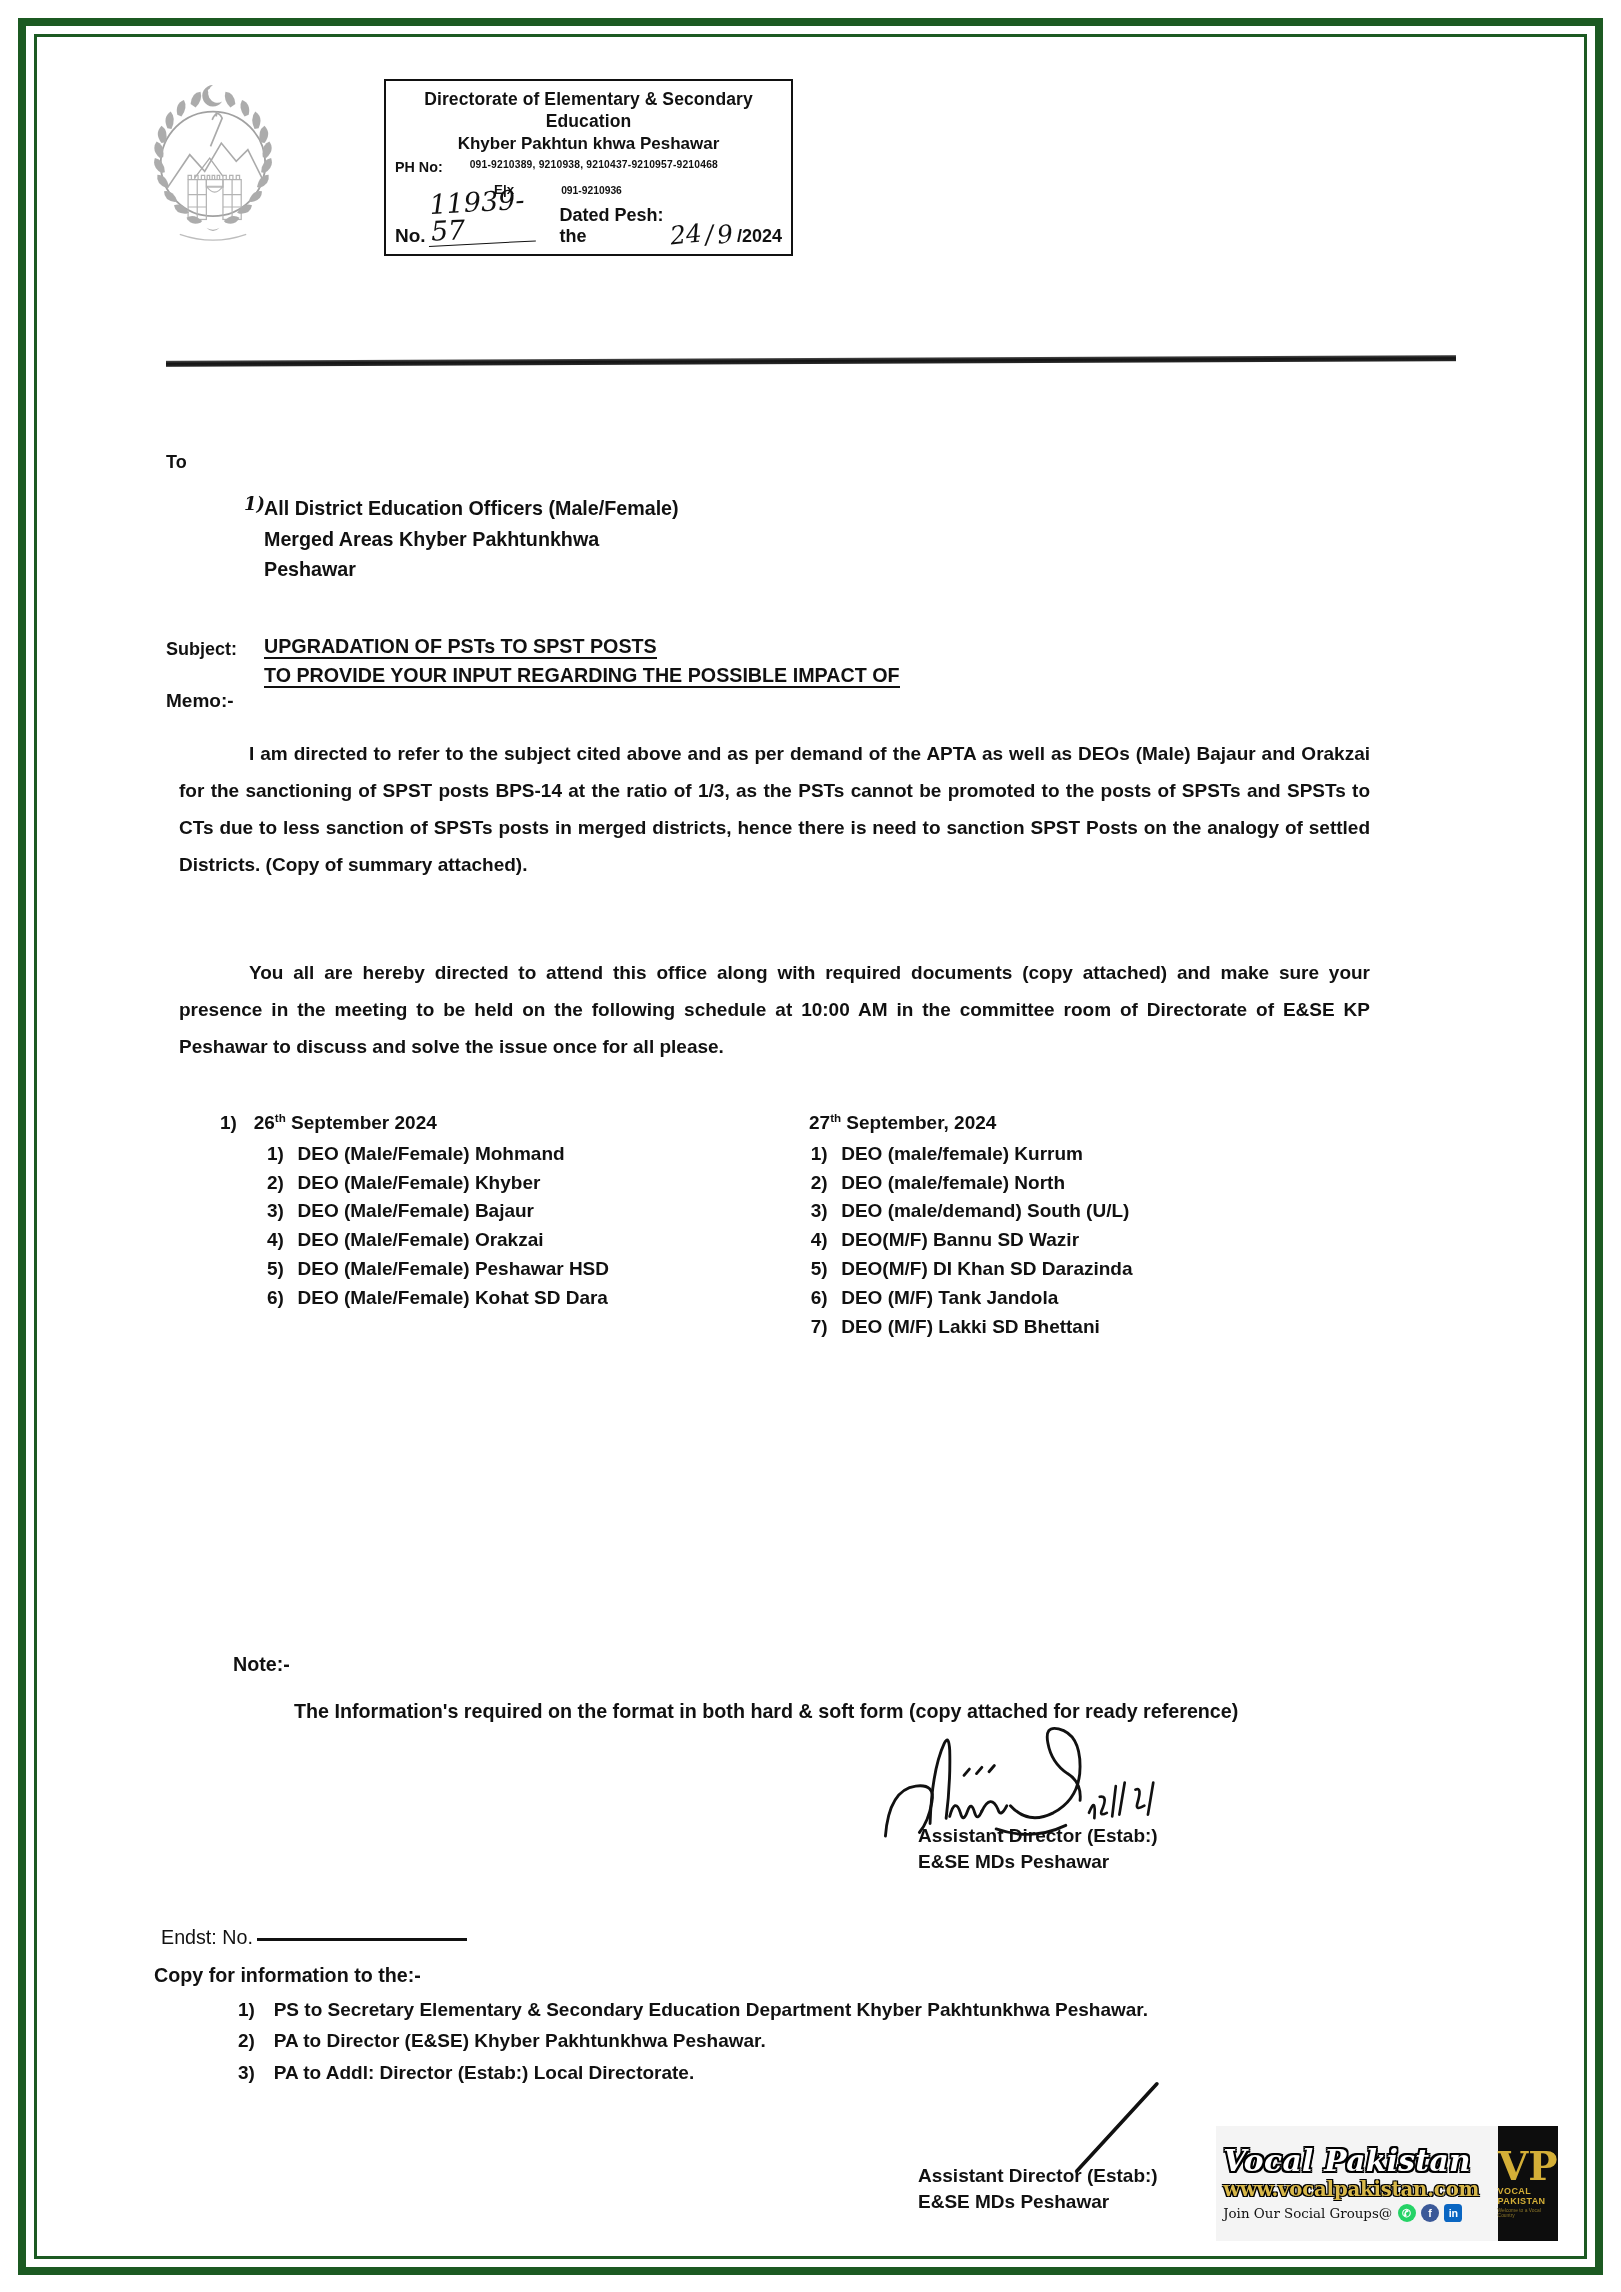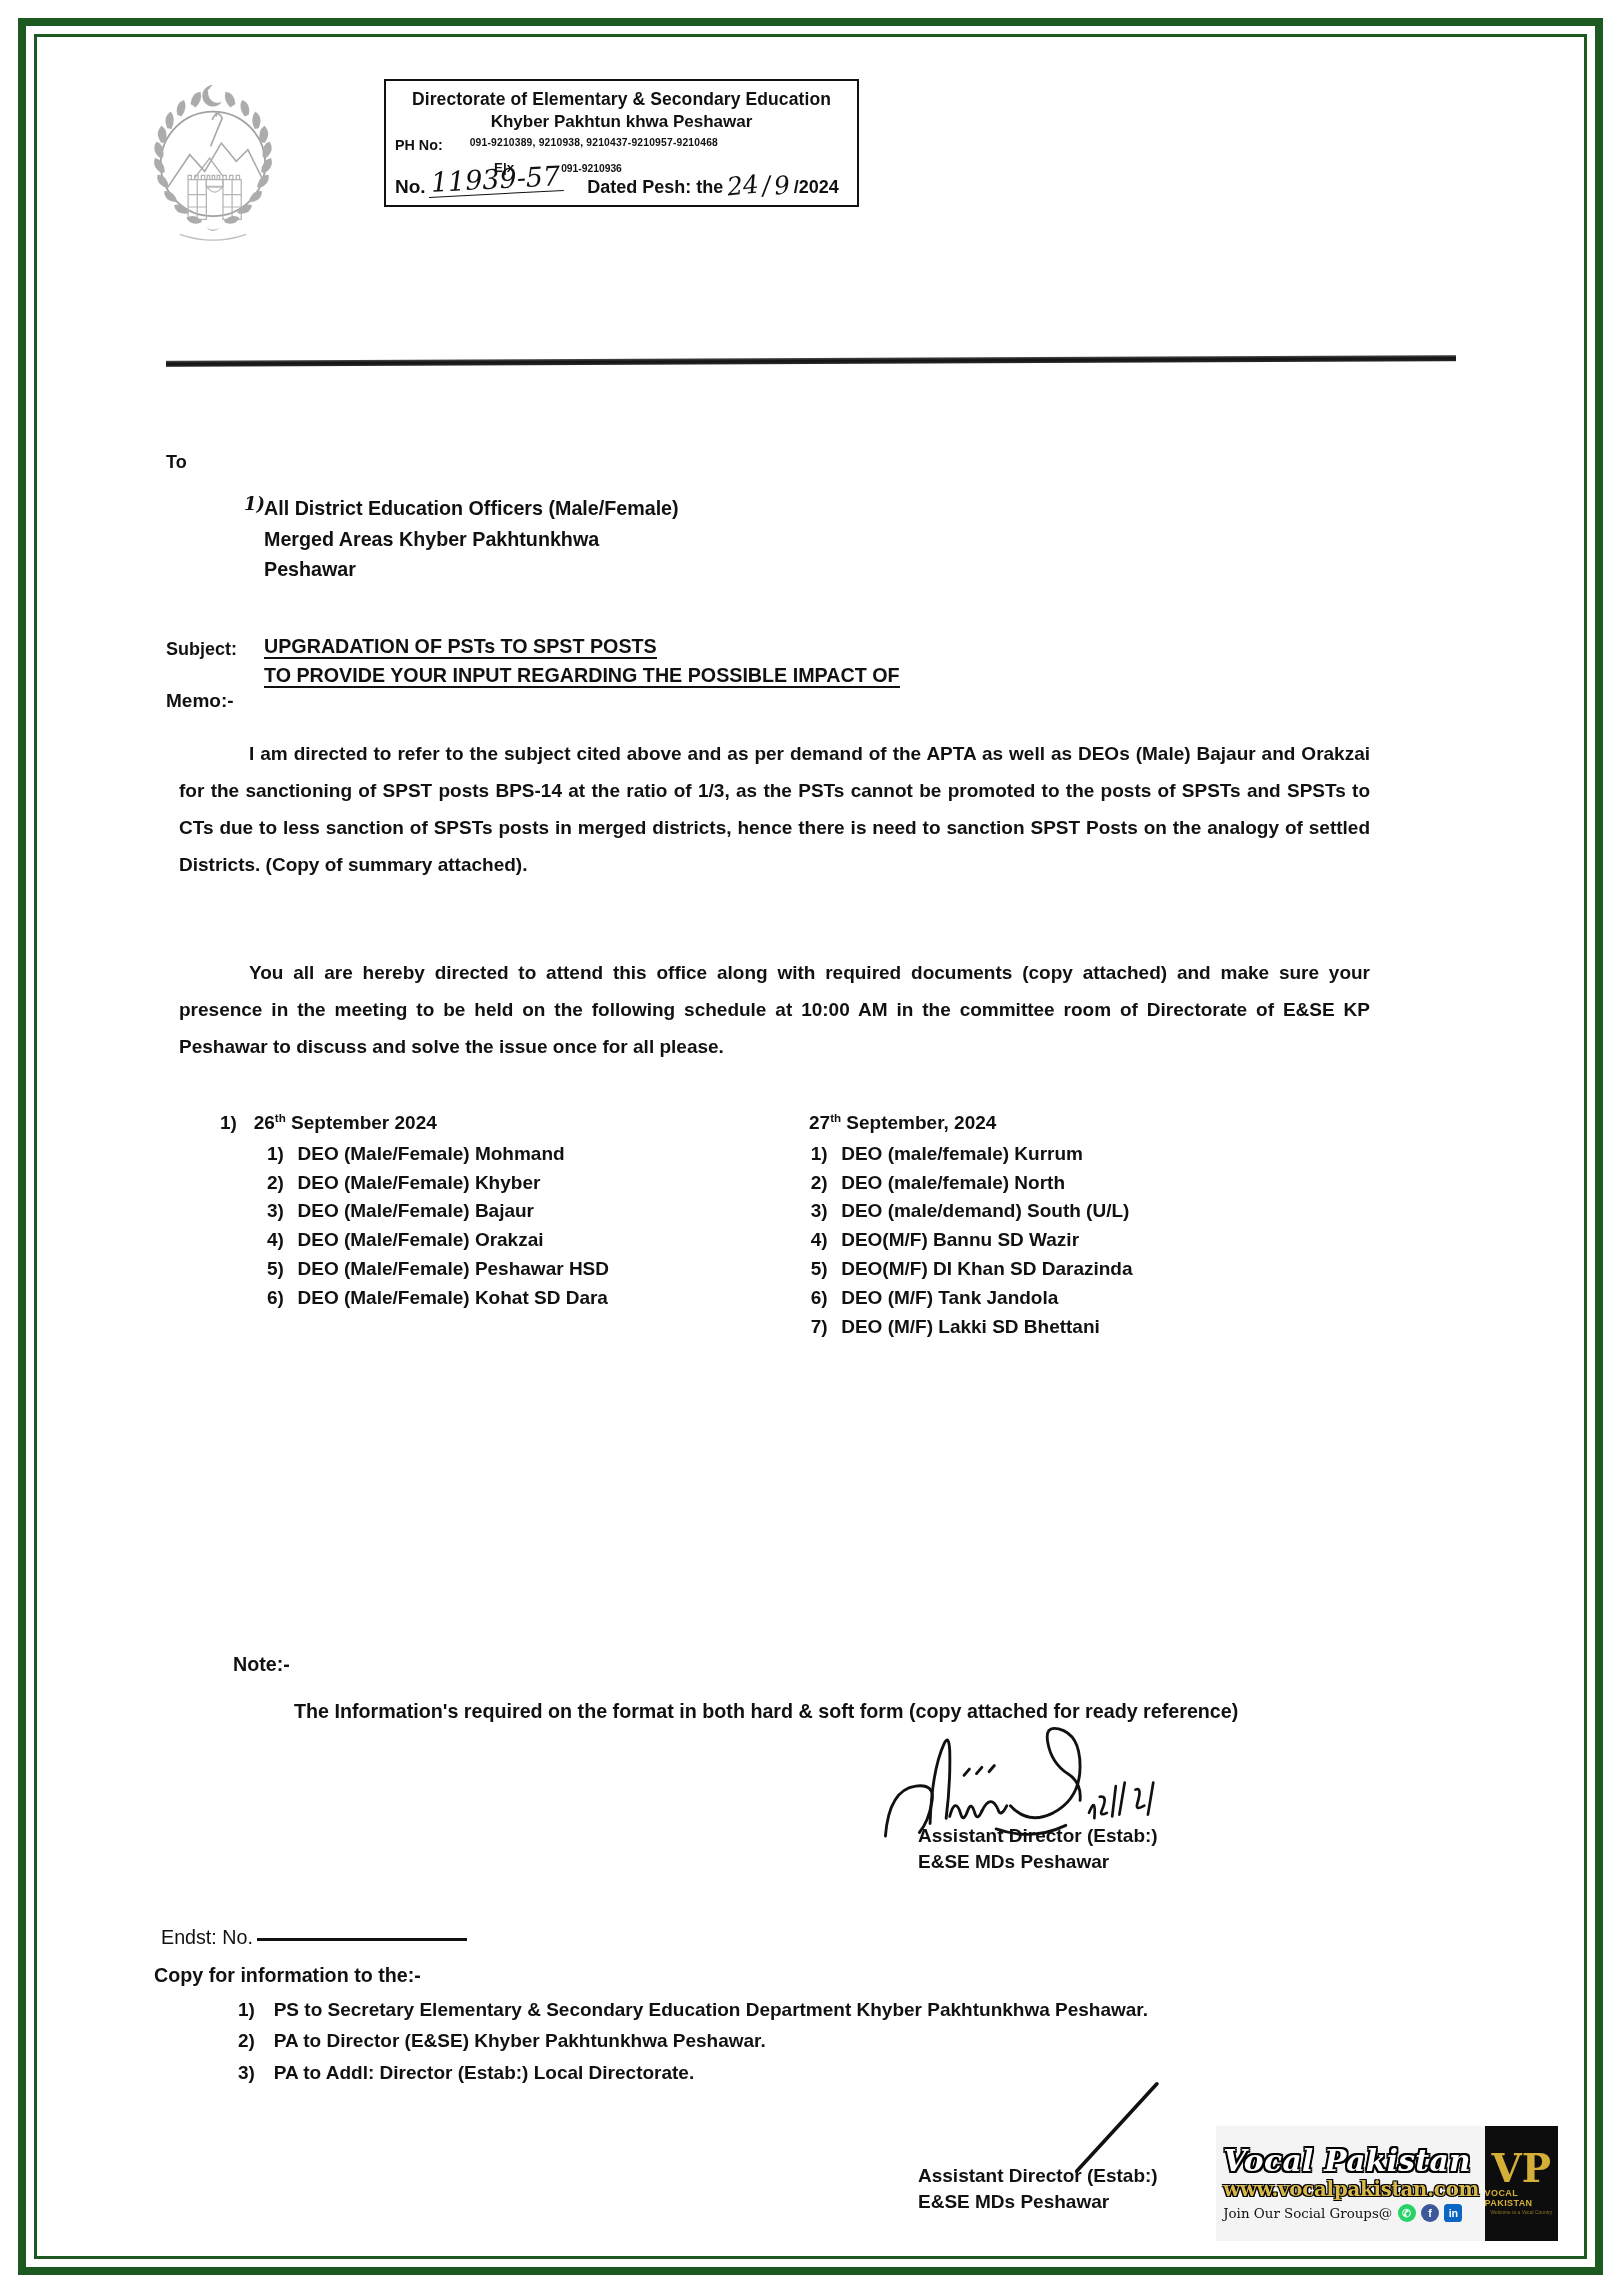--- a/index.html
+++ b/index.html
@@ -26,21 +26,21 @@
   }
   
   #emblem{
     position:absolute;left:85px;top:31px;width:166px;height:179px;
     opacity:.55;
   }
   #emblem svg{width:100%;height:100%;display:block;}
 
   
   #header-box{
-    position:absolute;left:339px;top:34px;width:475px;
+    position:absolute;left:339px;top:34px;width:409px;
     border:2.7px solid #111;
     padding:8px 9px 7.2px 9px;
     box-sizing:border-box;
     background:#fff;
   }
   #header-box .h-title{
     font-weight:bold;font-size:17.5px;text-align:center;letter-spacing:0.1px;
     line-height:1.25;
   }
   #header-box .h-sub{
@@ -181,21 +181,21 @@
   #wm-social{display:flex;align-items:center;gap:5.4px;margin-top:3.6px;}
   #wm-social .txt{font-family:"DejaVu Serif", serif;font-size:13.4px;color:#111;}
   .sico{width:18px;height:18px;border-radius:50%;display:inline-block;
         font-size:10.7px;color:#fff;text-align:center;line-height:18px;font-weight:bold;
         font-family:"Liberation Sans",sans-serif;}
   .sico.wa{background:#25d366;}
   .sico.fb{background:#3b5998;}
   .sico.li{background:#0a66c2;border-radius:3.6px;}
   #wm-logo{
     width:106px;background:#0d0d0d;display:flex;flex-direction:column;
-    align-items:center;justify-content:center;gap:1.8px;
+    align-items:center;justify-content:center;gap:1.8px;margin-left:13px;
   }
   #wm-logo .mono{font-family:"DejaVu Serif",serif;font-weight:bold;font-size:39px;color:#d4af37;line-height:.9;}
   #wm-logo .cap{font-size:9px;color:#d4af37;font-weight:bold;letter-spacing:0.4px;}
   #wm-logo .tag{font-size:4.9px;color:#8a7428;}
 </style>
 </head>
 <body>
 
 <div id="border-outer"></div>
 <div id="border-inner"></div>

